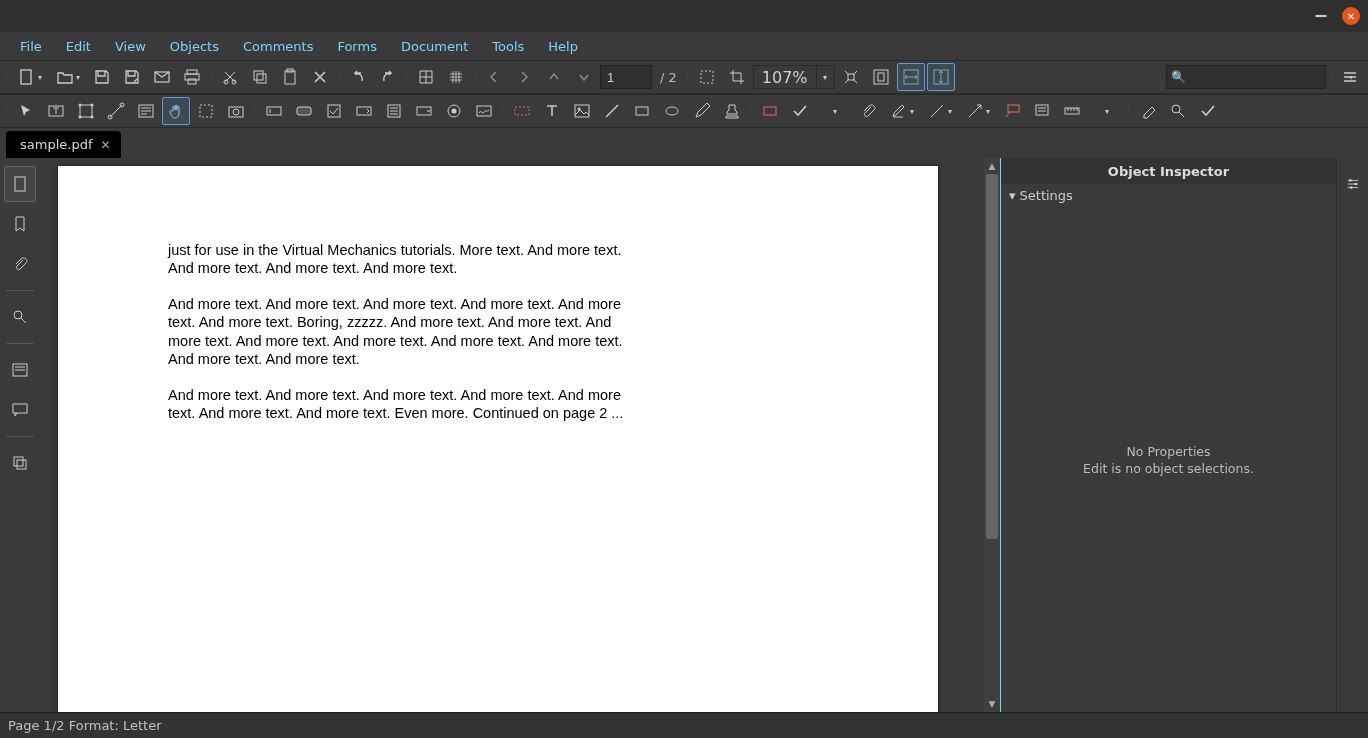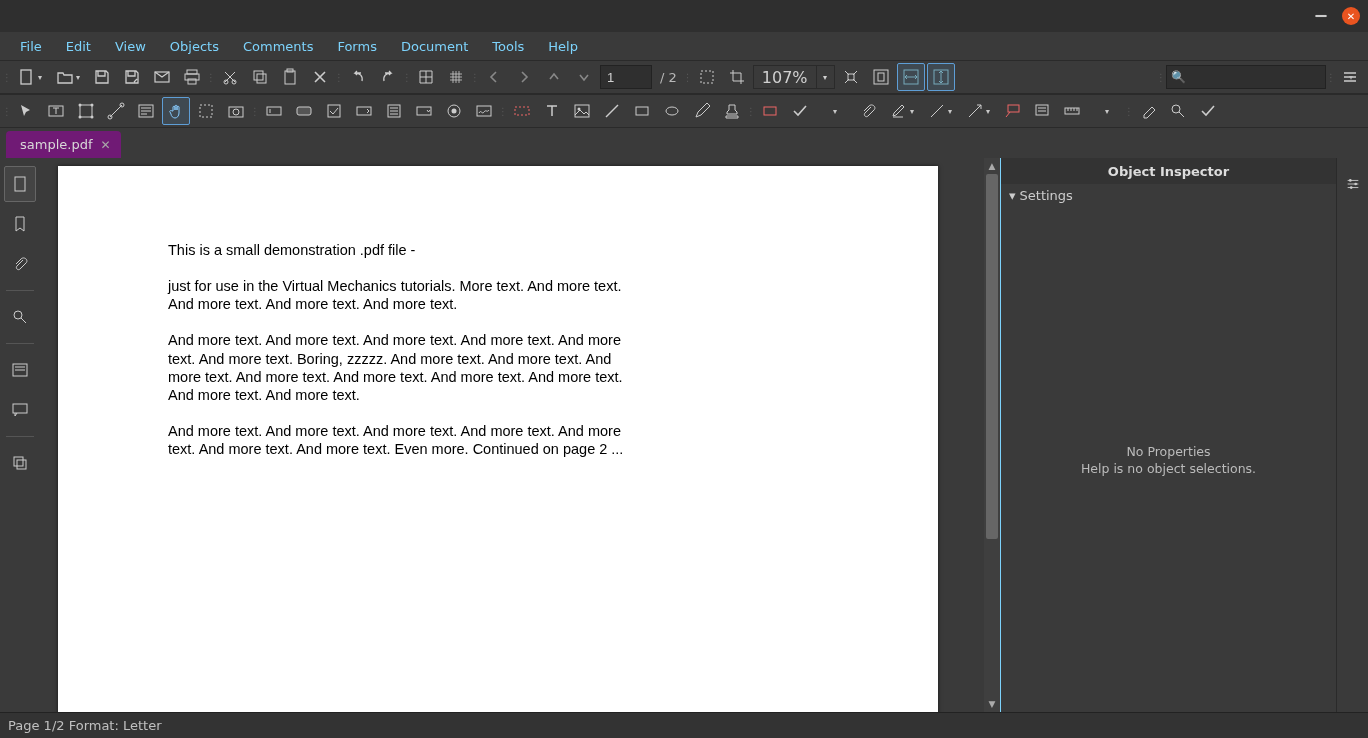--- a/index.html
+++ b/index.html
@@ -20,21 +20,21 @@
 .page-input { width: 52px; height: 24px; background: #2f2f2f; border: 1px solid #222; color: #d0d0d0; padding: 2px 6px; font-size: 13px; }
 .page-total { padding: 0 6px; color: #b8b8b8; }
 .zoom-box { display: flex; align-items: center; height: 24px; background: #3a3a3a; border: 1px solid #2a2a2a; }
 .zoom-val { padding: 0 8px; font-size: 16px; }
 .zoom-dd { width: 18px; height: 22px; border-left: 1px solid #2a2a2a; display: flex; align-items: center; justify-content: center; font-size: 8px; }
 .search-box { width: 160px; height: 24px; background: #2f2f2f; border: 1px solid #222; display: flex; align-items: center; padding: 0 4px; gap: 4px; }
 .search-box input { flex: 1; background: transparent; border: none; color: #d0d0d0; font-size: 12px; outline: none; }
 .search-icon { font-size: 12px; color: #888; }
 .search-dd { font-size: 8px; color: #999; }
 .tabbar { height: 30px; background: #3a3a3a; display: flex; align-items: flex-end; padding: 0 6px; }
-.tab { padding: 6px 10px 6px 14px; background: #701a75; border-top-left-radius: 4px; border-top-right-radius: 4px; display: flex; gap: 8px; align-items: center; color: #d8d8d8; font-size: 13px; }
+.tab { padding: 6px 10px 6px 14px; background: #000000; border-top-left-radius: 4px; border-top-right-radius: 4px; display: flex; gap: 8px; align-items: center; color: #d8d8d8; font-size: 13px; }
 .tab .close { font-size: 12px; color: #aaa; }
 .workspace { flex: 1; display: flex; min-height: 0; background: #3a3a3a; }
 .left-rail { width: 40px; background: #3a3a3a; display: flex; flex-direction: column; align-items: center; padding-top: 8px; gap: 4px; }
 .rail-btn { width: 32px; height: 36px; display: flex; align-items: center; justify-content: center; color: #bbb; border: 1px solid transparent; border-radius: 2px; }
 .rail-btn.sel { border: 1px solid #666; background: #444; }
 .rail-sep { width: 28px; height: 1px; background: #555; margin: 4px 0; }
 .doc-area { flex: 1; display: flex; background: #3a3a3a; min-width: 0; }
 .canvas-wrap { flex: 1; display: flex; min-width: 0; }
 .canvas { flex: 1; background: #3a3a3a; padding: 8px 0 8px 18px; overflow: hidden; }
 .page { width: 880px; height: 680px; background: #fff; box-shadow: 0 0 4px rgba(0,0,0,0.6); color: #000; padding: 75px 60px 60px 100px; font-family: Arial, Helvetica, sans-serif; }
@@ -509,21 +509,20 @@
           <rect x="3" y="3" width="9" height="9" fill="none" stroke="#ccc"></rect>
           <rect x="6" y="6" width="9" height="9" fill="none" stroke="#ccc"></rect>
         </svg>
       </div>
   </div>
 
   <div class="doc-area">
     <div class="canvas-wrap">
       <div class="canvas">
         <div class="page">
-          <p>This is a small demonstration .pdf file -</p>
           <p>just for use in the Virtual Mechanics tutorials. More text. And more text. And more text. And more text. And more text.</p>
           <p>And more text. And more text. And more text. And more text. And more text. And more text. Boring, zzzzz. And more text. And more text. And more text. And more text. And more text. And more text. And more text. And more text. And more text.</p>
           <p>And more text. And more text. And more text. And more text. And more text. And more text. And more text. Even more. Continued on page 2 ...</p>
         </div>
       </div>
       <div class="vscroll">
         <div class="up">▲</div>
         <div class="track">
             <div class="thumb"></div>
           </div>
@@ -534,21 +533,21 @@
 
   <div class="right-panel">
     <div class="inspector">
       <div class="inspector-title">Object Inspector</div>
       <div class="inspector-sec">
         <span>▾</span>
         <span>Settings</span>
       </div>
       <div class="inspector-body">
         <div>No Properties</div>
-        <div>Help is no object selections.</div>
+        <div>Edit is no object selections.</div>
       </div>
     </div>
     <div class="right-rail">
       <div class="rail-btn">
           <svg width="16" height="16" viewBox="0 0 18 18">
             <path d="M3 5h12M3 9h12M3 13h12" stroke="#ccc"></path>
             <circle cx="6" cy="5" r="1.5" fill="#ccc"></circle>
             <circle cx="12" cy="9" r="1.5" fill="#ccc"></circle>
             <circle cx="7" cy="13" r="1.5" fill="#ccc"></circle>
           </svg>

